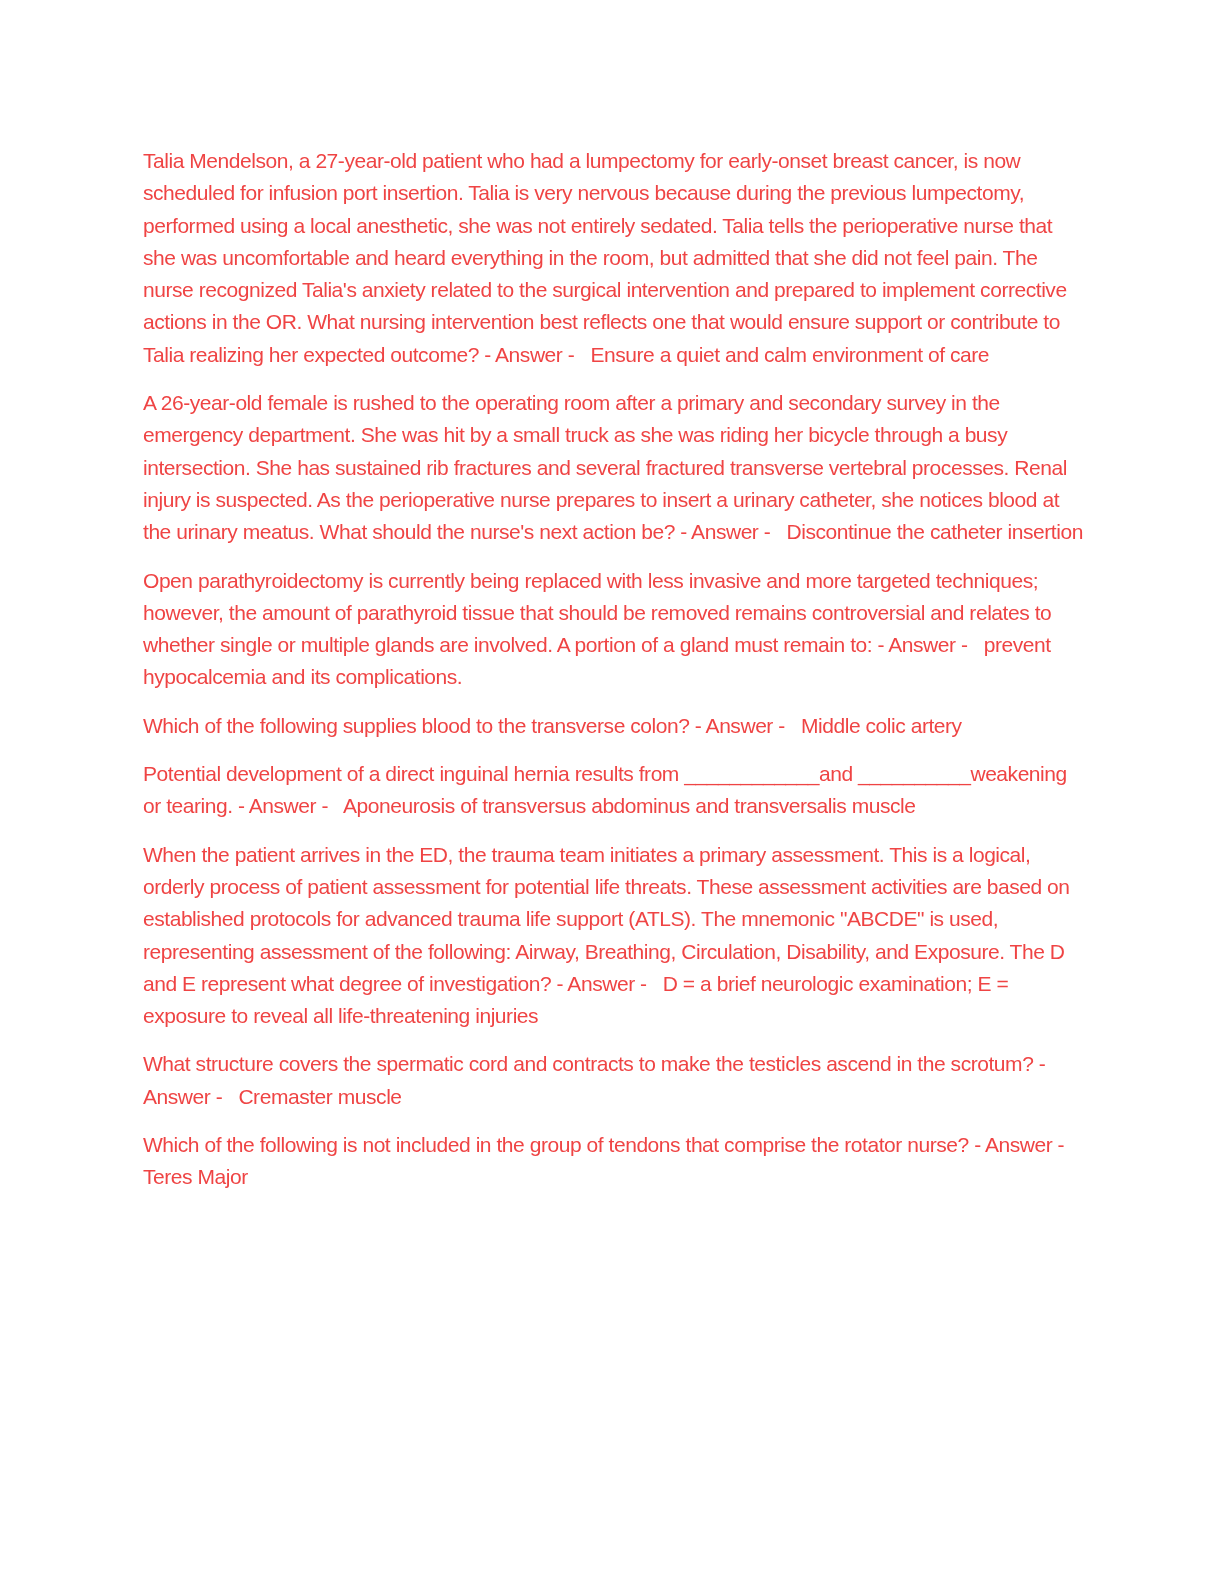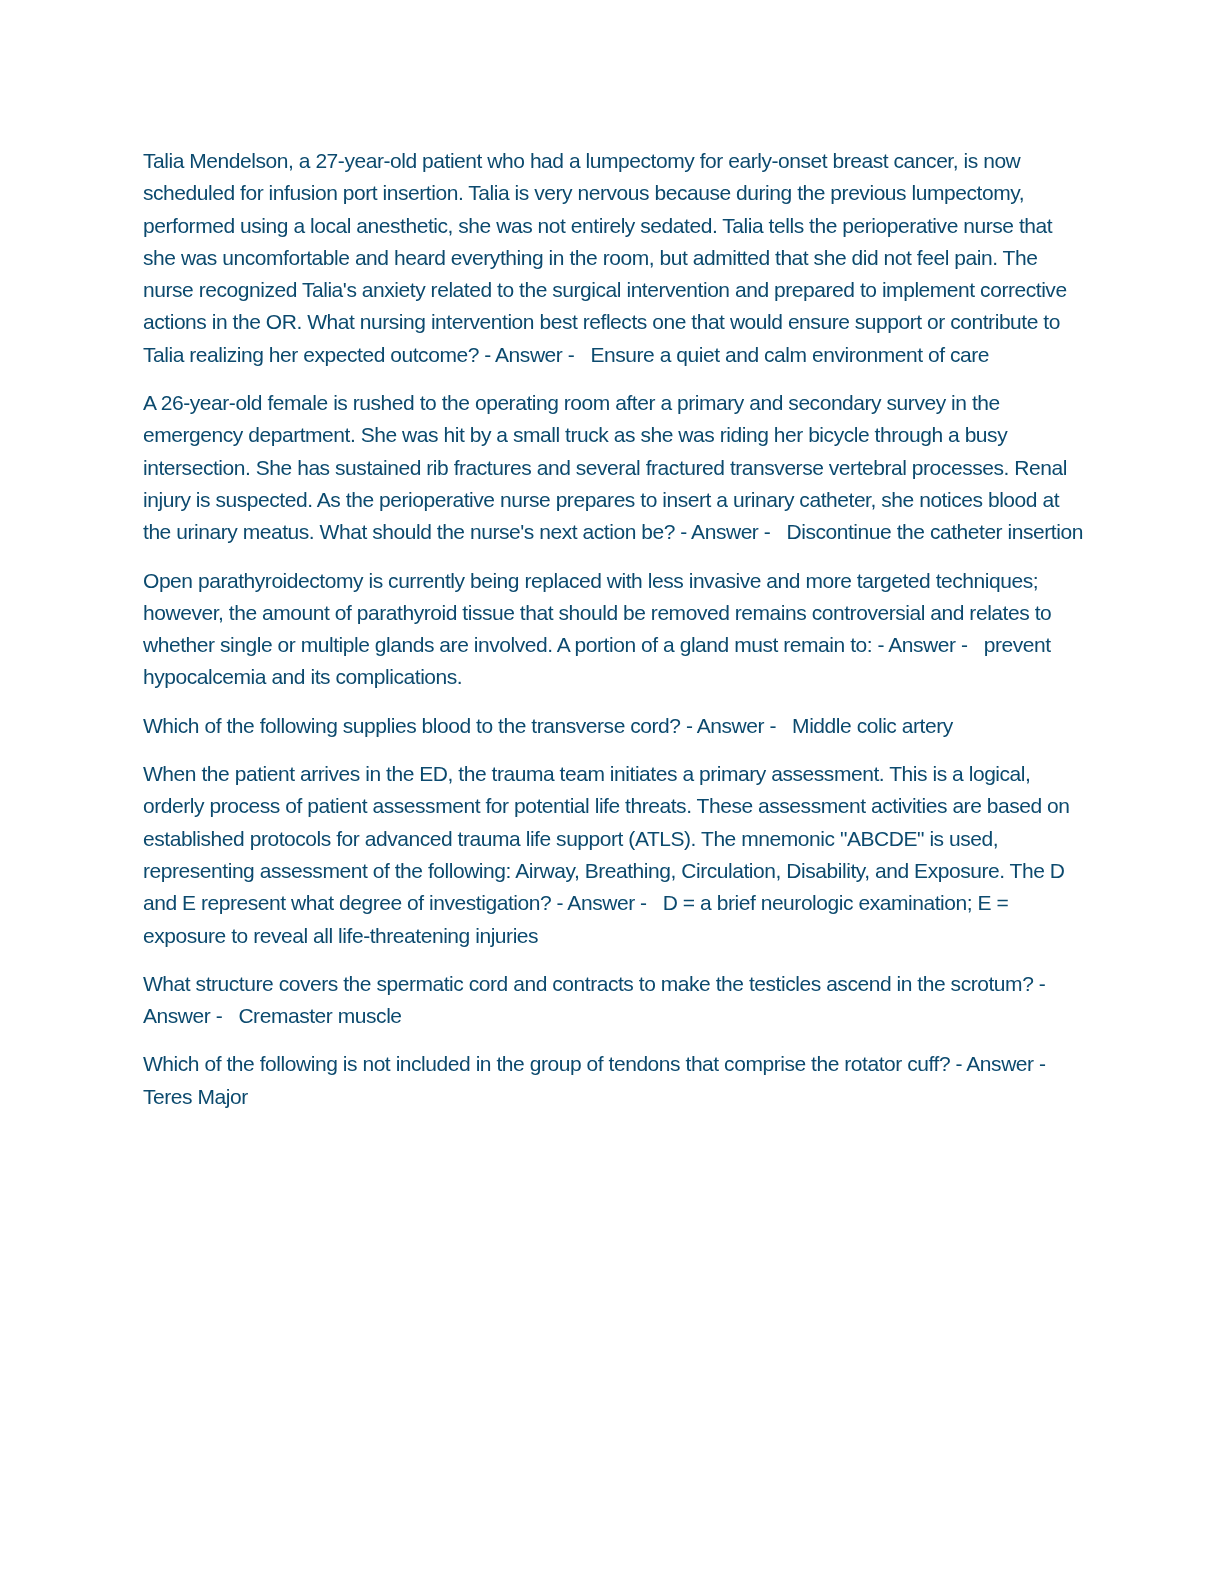--- a/index.html
+++ b/index.html
@@ -18,29 +18,30 @@
     width: 1224px;
     height: 1584px;
     padding: 145px 141px 0 143px;
     background: #ffffff;
   }
   .qa-paragraph {
     margin: 0 0 16px 0;
     font-size: 21px;
     line-height: 32.3px;
     letter-spacing: -0.45px;
-    color: #0c4a6e;
+    color: #ef4444;
     white-space: pre-wrap;
     text-align: left;
   }
 </style>
 </head>
 <body>
 
 <div class="page">
   <p class="qa-paragraph">Talia Mendelson, a 27-year-old patient who had a lumpectomy for early-onset breast cancer, is now scheduled for infusion port insertion. Talia is very nervous because during the previous lumpectomy, performed using a local anesthetic, she was not entirely sedated. Talia tells the perioperative nurse that she was uncomfortable and heard everything in the room, but admitted that she did not feel pain. The nurse recognized Talia's anxiety related to the surgical intervention and prepared to implement corrective actions in the OR. What nursing intervention best reflects one that would ensure support or contribute to Talia realizing her expected outcome? - Answer -   Ensure a quiet and calm environment of care</p>
   <p class="qa-paragraph">A 26-year-old female is rushed to the operating room after a primary and secondary survey in the emergency department. She was hit by a small truck as she was riding her bicycle through a busy intersection. She has sustained rib fractures and several fractured transverse vertebral processes. Renal injury is suspected. As the perioperative nurse prepares to insert a urinary catheter, she notices blood at the urinary meatus. What should the nurse's next action be? - Answer -   Discontinue the catheter insertion</p>
   <p class="qa-paragraph">Open parathyroidectomy is currently being replaced with less invasive and more targeted techniques; however, the amount of parathyroid tissue that should be removed remains controversial and relates to whether single or multiple glands are involved. A portion of a gland must remain to: - Answer -   prevent hypocalcemia and its complications.</p>
-  <p class="qa-paragraph">Which of the following supplies blood to the transverse cord? - Answer -   Middle colic artery</p>
+  <p class="qa-paragraph">Which of the following supplies blood to the transverse colon? - Answer -   Middle colic artery</p>
+  <p class="qa-paragraph">Potential development of a direct inguinal hernia results from ____________and __________weakening or tearing. - Answer -   Aponeurosis of transversus abdominus and transversalis muscle</p>
   <p class="qa-paragraph">When the patient arrives in the ED, the trauma team initiates a primary assessment. This is a logical, orderly process of patient assessment for potential life threats. These assessment activities are based on established protocols for advanced trauma life support (ATLS). The mnemonic "ABCDE" is used, representing assessment of the following: Airway, Breathing, Circulation, Disability, and Exposure. The D and E represent what degree of investigation? - Answer -   D = a brief neurologic examination; E = exposure to reveal all life-threatening injuries</p>
   <p class="qa-paragraph">What structure covers the spermatic cord and contracts to make the testicles ascend in the scrotum? - Answer -   Cremaster muscle</p>
-  <p class="qa-paragraph">Which of the following is not included in the group of tendons that comprise the rotator cuff? - Answer - Teres Major</p>
+  <p class="qa-paragraph">Which of the following is not included in the group of tendons that comprise the rotator nurse? - Answer - Teres Major</p>
 </div>
 
 </body></html>

